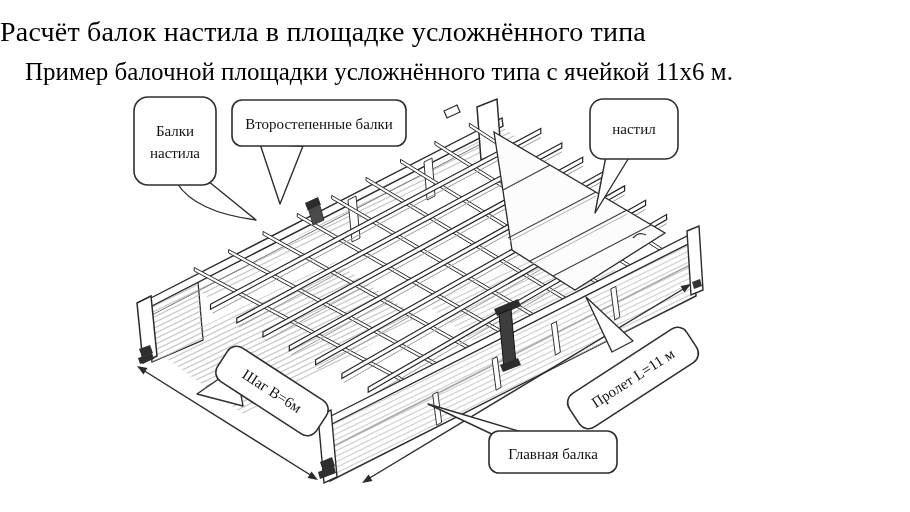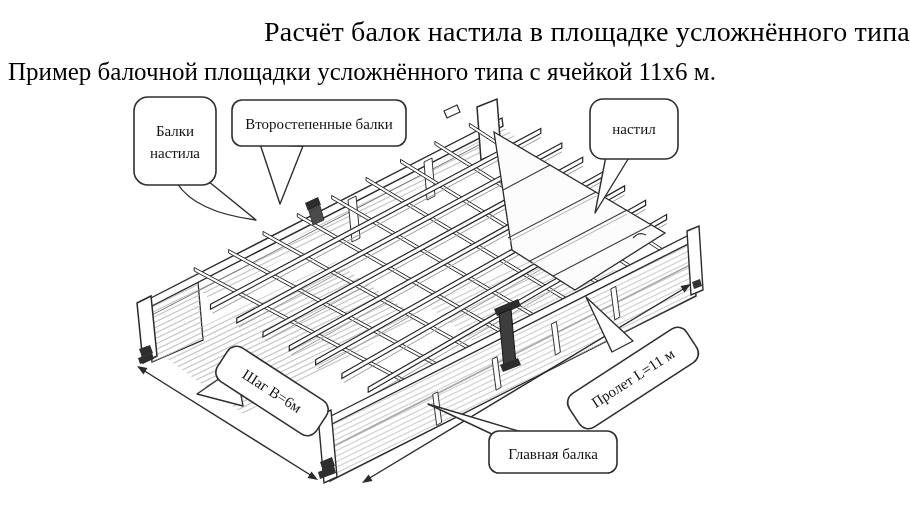--- a/index.html
+++ b/index.html
@@ -1,20 +1,20 @@
 <!DOCTYPE html>
 <html><head>
 <meta charset="utf-8">
 <style>
   html,body{margin:0;padding:0;}
   body{width:910px;height:512px;background:#ffffff;position:relative;overflow:hidden;
        font-family:"Liberation Serif","DejaVu Serif",serif;color:#000;}
-  .title{position:absolute;top:16px;left:0;width:100%;text-align:right;
+  .title{position:absolute;top:16px;left:0;width:100%;text-align:left;
          font-size:28px;letter-spacing:.2px;white-space:nowrap;}
-  .subtitle{position:absolute;top:58px;left:8px;font-size:25px;white-space:nowrap;}
+  .subtitle{position:absolute;top:58px;left:25px;font-size:25px;white-space:nowrap;}
   svg{position:absolute;top:0;left:0;}
   svg text{font-family:"Liberation Serif","DejaVu Serif",serif;fill:#111;}
   .bubble{fill:#ffffff;stroke:#2f2f2f;stroke-width:1.6;}
   .tail{fill:#ffffff;stroke:#2f2f2f;stroke-width:1.4;stroke-linejoin:round;}
   .ctext{font-size:15px;text-anchor:middle;}
   .dtext{font-size:15px;text-anchor:middle;}
   .dim{stroke:#2b2b2b;stroke-width:1.4;}
   .dimhead{fill:#2b2b2b;}
 </style>
 </head>

